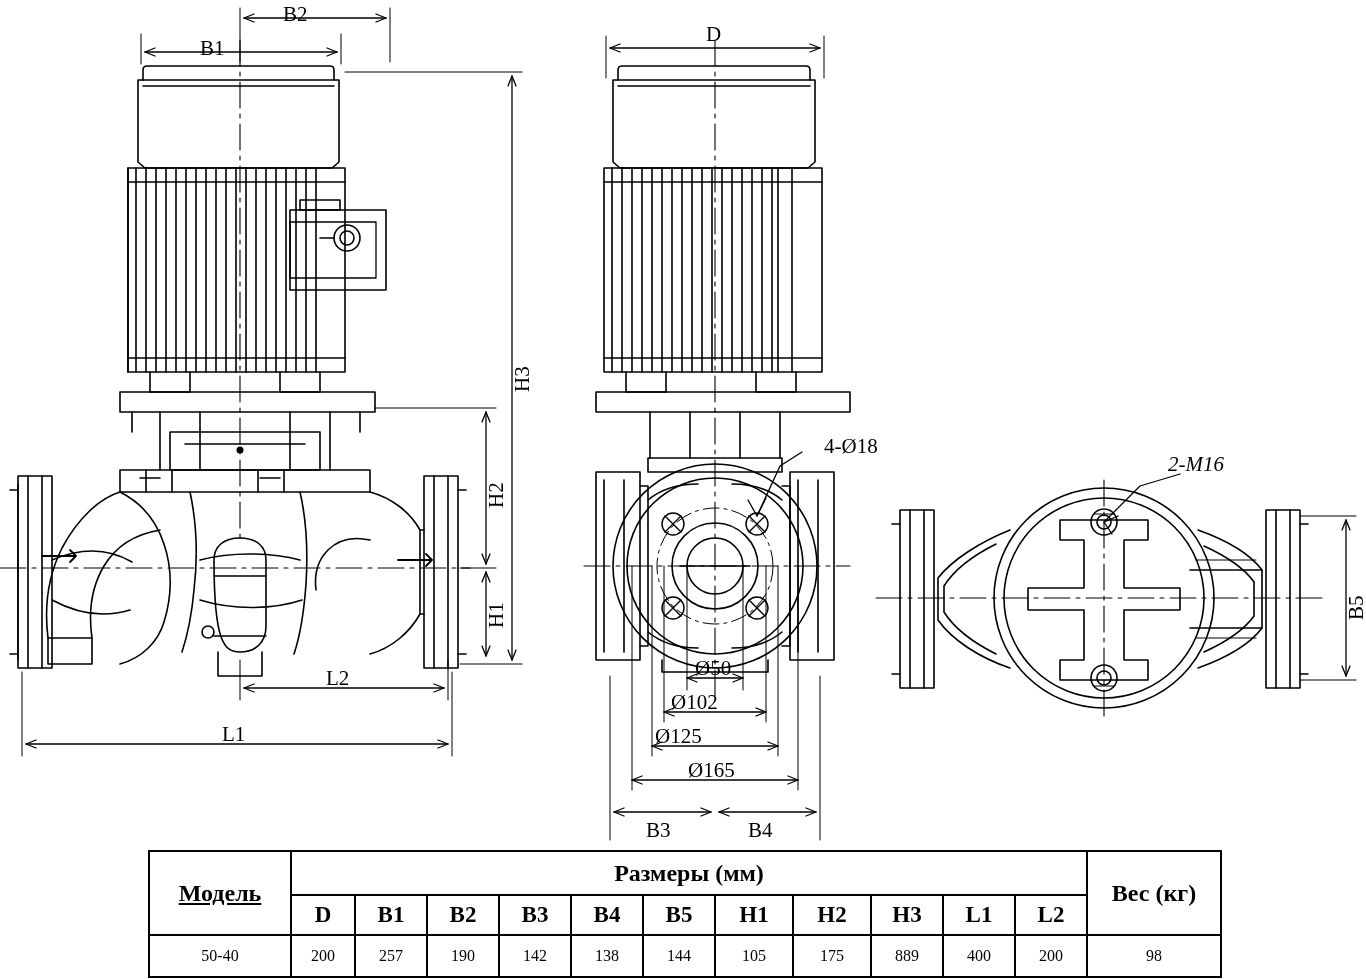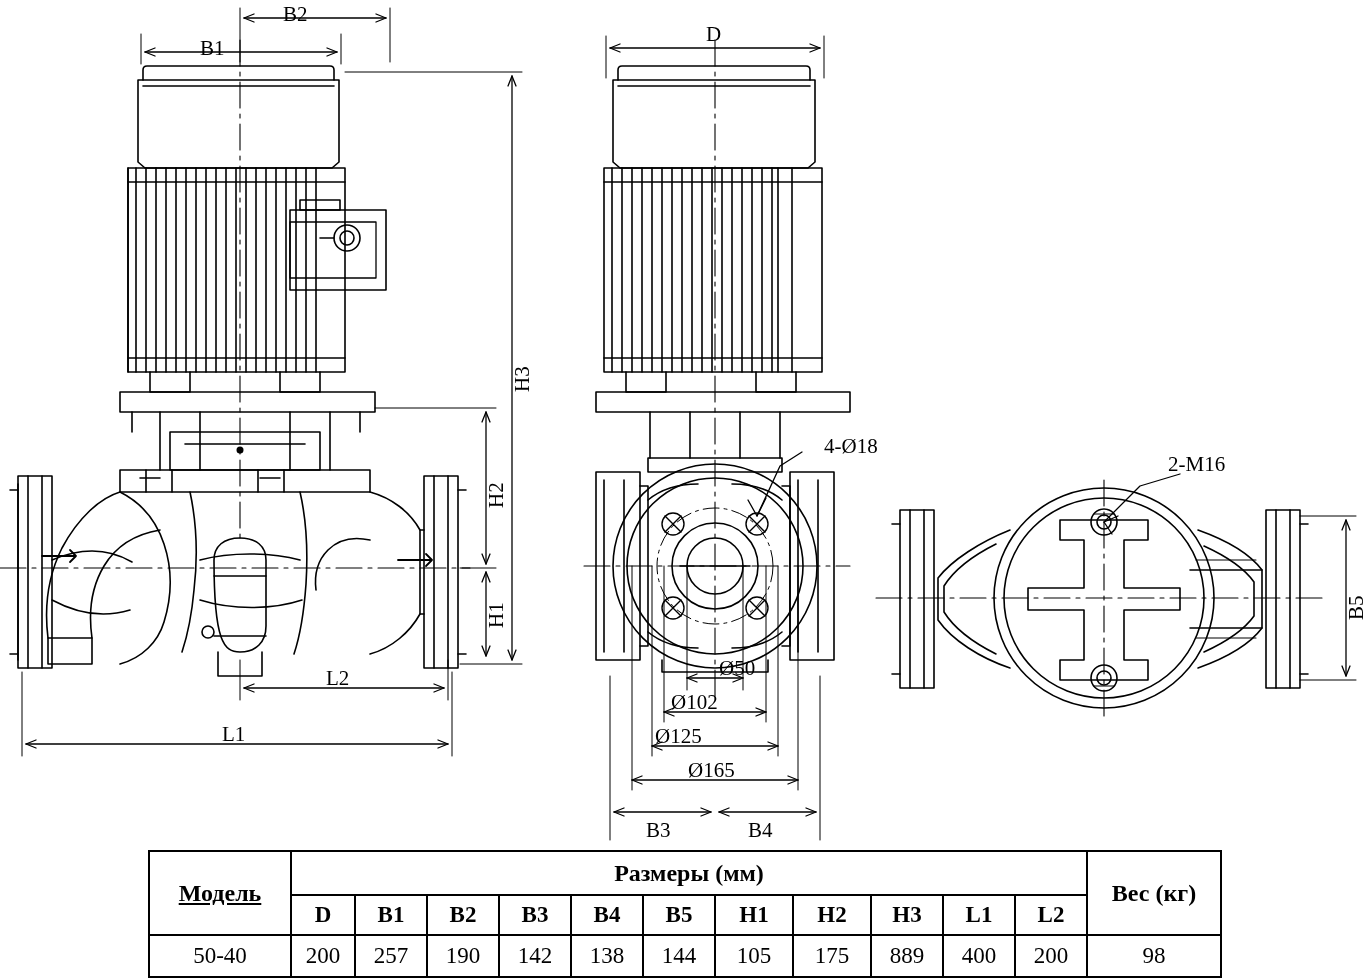--- a/index.html
+++ b/index.html
@@ -7,21 +7,21 @@
   .wrap{position:absolute;inset:0;padding-left:24px;}
   svg.drawing{position:absolute;left:0;top:0;width:1366px;height:979px;}
   .lbl{position:absolute;font-family:"Liberation Serif",serif;font-size:21px;color:#000;white-space:nowrap;}
   .rot{transform:rotate(-90deg);transform-origin:left top;}
 
   
   .tbl{position:absolute;left:148px;top:850px;border-collapse:collapse;}
   .tbl td,.tbl th{border:2px solid #000;text-align:center;font-family:"Liberation Serif",serif;font-weight:bold;padding:0;}
   .tbl .h1row td{font-size:24px;height:42px;}
   .tbl .h2row td{font-size:23px;height:38px;}
-  .tbl .datarow td{font-size:23px;height:40px;font-weight:normal;}
+  .tbl .datarow td{font-size:16px;height:40px;font-weight:normal;}
   .tbl .model{font-size:25px;width:140px;text-decoration:underline;}
   .tbl .weight{font-size:25px;width:132px;border-radius:17px;}
   .c-d{width:62px;}
   .c-w{width:70px;}
   .c-w2{width:76px;}
 </style>
 </head>
 <body>
 
 <div class="wrap">
@@ -242,28 +242,28 @@
 <div class="lbl" style="left:706px;top:22px;">D</div>
 
 <div class="lbl rot" style="left:510px;top:392px;">H3</div>
 <div class="lbl rot" style="left:484px;top:508px;">H2</div>
 <div class="lbl rot" style="left:484px;top:628px;">H1</div>
 
 <div class="lbl" style="left:326px;top:666px;">L2</div>
 <div class="lbl" style="left:222px;top:722px;">L1</div>
 
 <div class="lbl" style="left:824px;top:434px;">4-Ø18</div>
-<div class="lbl" style="left:719px;top:656px;">Ø50</div>
+<div class="lbl" style="left:695px;top:656px;">Ø50</div>
 <div class="lbl" style="left:671px;top:690px;">Ø102</div>
 <div class="lbl" style="left:655px;top:724px;">Ø125</div>
 <div class="lbl" style="left:671px;top:758px;margin-left:17px;">Ø165</div>
 <div class="lbl" style="left:646px;top:818px;">B3</div>
 <div class="lbl" style="left:748px;top:818px;">B4</div>
 
-<div class="lbl" style="left:1168px;top:452px;">2-M16</div>
+<div class="lbl" style="left:1168px;top:452px;font-style:italic;">2-M16</div>
 <div class="lbl rot" style="left:1344px;top:620px;">B5</div>
 
 <table class="tbl">
   <tbody>
         <tr class="h1row">
     <td class="model" rowspan="2">Модель</td>
     <td colspan="11">Размеры (мм)</td>
     <td class="weight" rowspan="2">Вес (кг)</td>
   </tr>
   <tr class="h2row">

